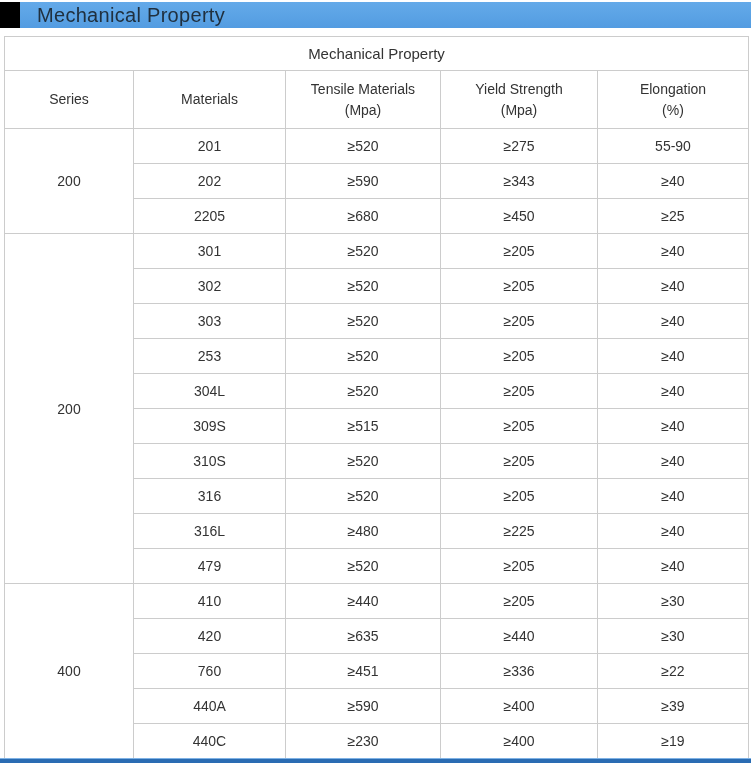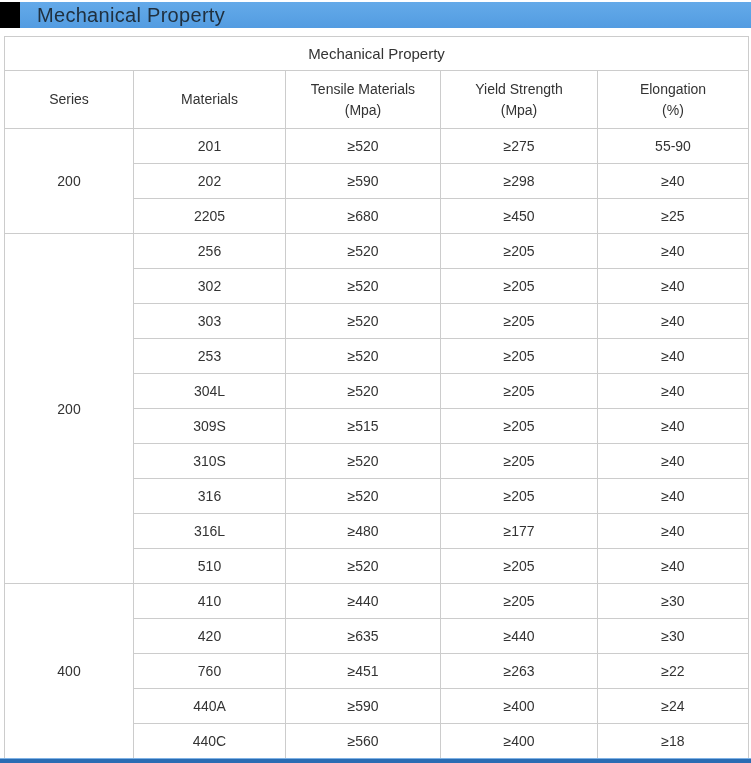--- a/index.html
+++ b/index.html
@@ -101,33 +101,33 @@
     <tr>
       <td rowspan="3">200</td>
       <td>201</td>
       <td>≥520</td>
       <td>≥275</td>
       <td>55-90</td>
     </tr>
     <tr>
       <td>202</td>
       <td>≥590</td>
-      <td>≥298</td>
+      <td>≥343</td>
       <td>≥40</td>
     </tr>
     <tr>
       <td>2205</td>
       <td>≥680</td>
       <td>≥450</td>
       <td>≥25</td>
     </tr>
 
     <tr>
       <td rowspan="10">200</td>
-      <td>256</td>
+      <td>301</td>
       <td>≥520</td>
       <td>≥205</td>
       <td>≥40</td>
     </tr>
     <tr>
       <td>302</td>
       <td>≥520</td>
       <td>≥205</td>
       <td>≥40</td>
     </tr>
@@ -163,25 +163,25 @@
     </tr>
     <tr>
       <td>316</td>
       <td>≥520</td>
       <td>≥205</td>
       <td>≥40</td>
     </tr>
     <tr>
       <td>316L</td>
       <td>≥480</td>
-      <td>≥177</td>
-      <td>≥40</td>
-    </tr>
-    <tr>
-      <td>510</td>
+      <td>≥225</td>
+      <td>≥40</td>
+    </tr>
+    <tr>
+      <td>479</td>
       <td>≥520</td>
       <td>≥205</td>
       <td>≥40</td>
     </tr>
 
     <tr>
       <td rowspan="5">400</td>
       <td>410</td>
       <td>≥440</td>
       <td>≥205</td>
@@ -189,31 +189,31 @@
     </tr>
     <tr>
       <td>420</td>
       <td>≥635</td>
       <td>≥440</td>
       <td>≥30</td>
     </tr>
     <tr>
       <td>760</td>
       <td>≥451</td>
-      <td>≥263</td>
+      <td>≥336</td>
       <td>≥22</td>
     </tr>
     <tr>
       <td>440A</td>
       <td>≥590</td>
       <td>≥400</td>
-      <td>≥24</td>
+      <td>≥39</td>
     </tr>
     <tr>
       <td>440C</td>
-      <td>≥560</td>
+      <td>≥230</td>
       <td>≥400</td>
-      <td>≥18</td>
+      <td>≥19</td>
     </tr>
   </tbody>
 </table>
 
 <div class="bottom-bar"></div>
 
 </body></html>

